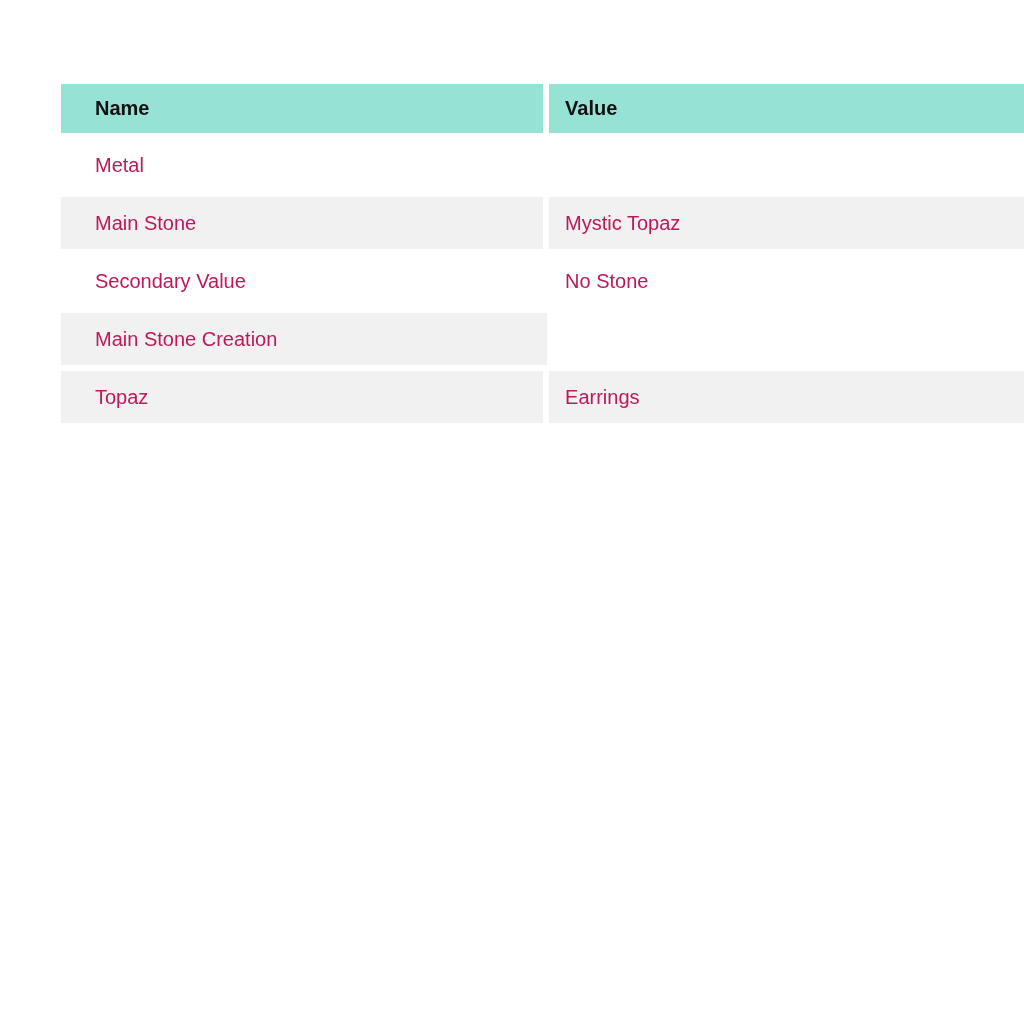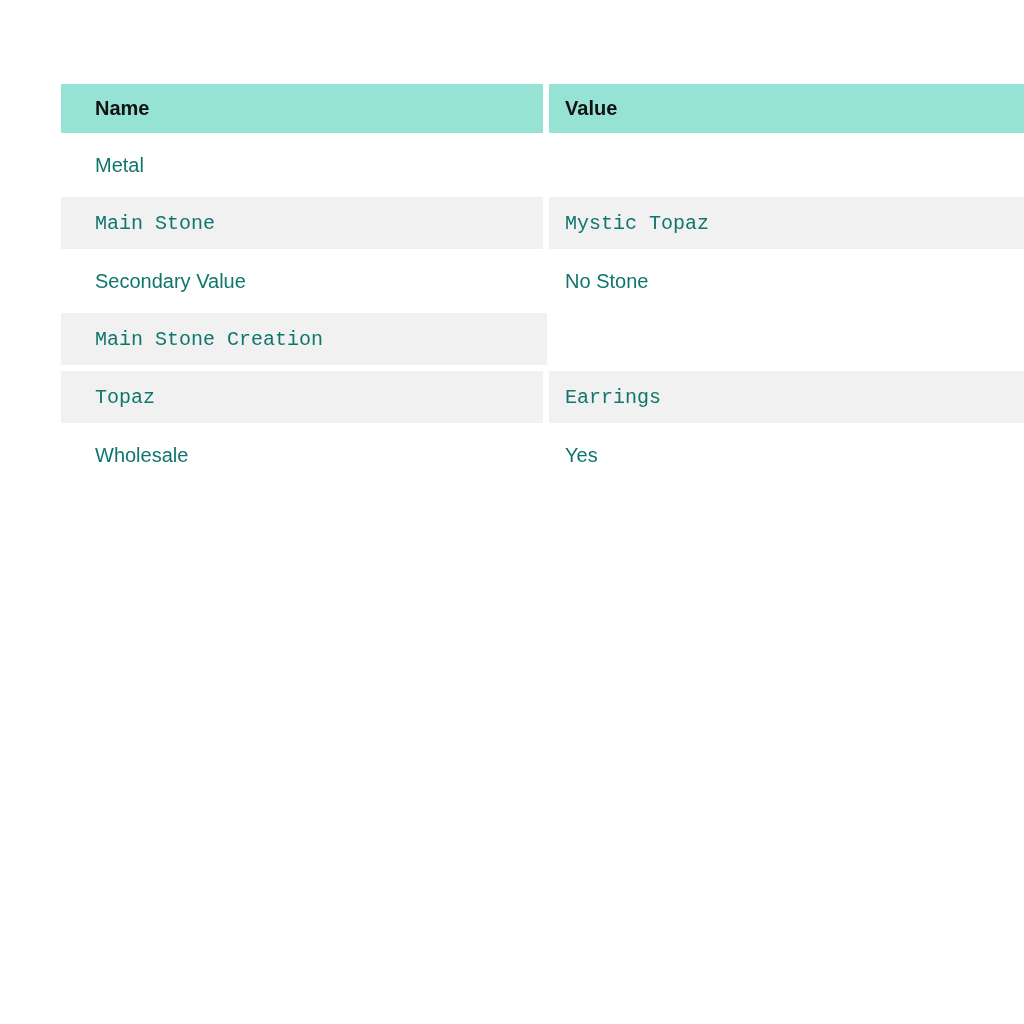--- a/index.html
+++ b/index.html
@@ -24,21 +24,21 @@
   }
   .trow {
     display: flex;
     width: 100%;
   }
   .trow .cell {
     display: flex;
     align-items: center;
     box-sizing: border-box;
     font-size: 20px;
-    color: #0f766e;
+    color: #be185d;
     white-space: nowrap;
     overflow: hidden;
   }
   .trow .cell.c-name {
     width: 486px;
     padding-left: 34px;
     margin-right: 6px; 
   }
   .trow .cell.c-value {
     width: 480px;
@@ -51,21 +51,20 @@
     background: #96e3d6;
     font-weight: 600;
     color: #111111;
   }
   .trow.body-row {
     height: 52px;
     margin-top: 6px; 
   }
   .trow.body-row.alt .cell {
     background: #f1f1f1;
-    font-family: Liberation Mono, monospace;
   }
   .trow.body-row.plain .cell {
     background: #ffffff;
   }
 </style>
 </head>
 <body>
 
 <div class="page">
   <div class="spec-table">
@@ -93,20 +92,16 @@
       <div class="trow body-row alt">
         <div class="cell c-name">Main Stone Creation</div>
       </div>
 
 
       <div class="trow body-row alt">
         <div class="cell c-name">Topaz</div>
         <div class="cell c-value">Earrings</div>
       </div>
 
-      <div class="trow body-row plain">
-        <div class="cell c-name">Wholesale</div>
-        <div class="cell c-value">Yes</div>
-      </div>
     </div>
 
   </div>
 </div>
 
 </body></html>

